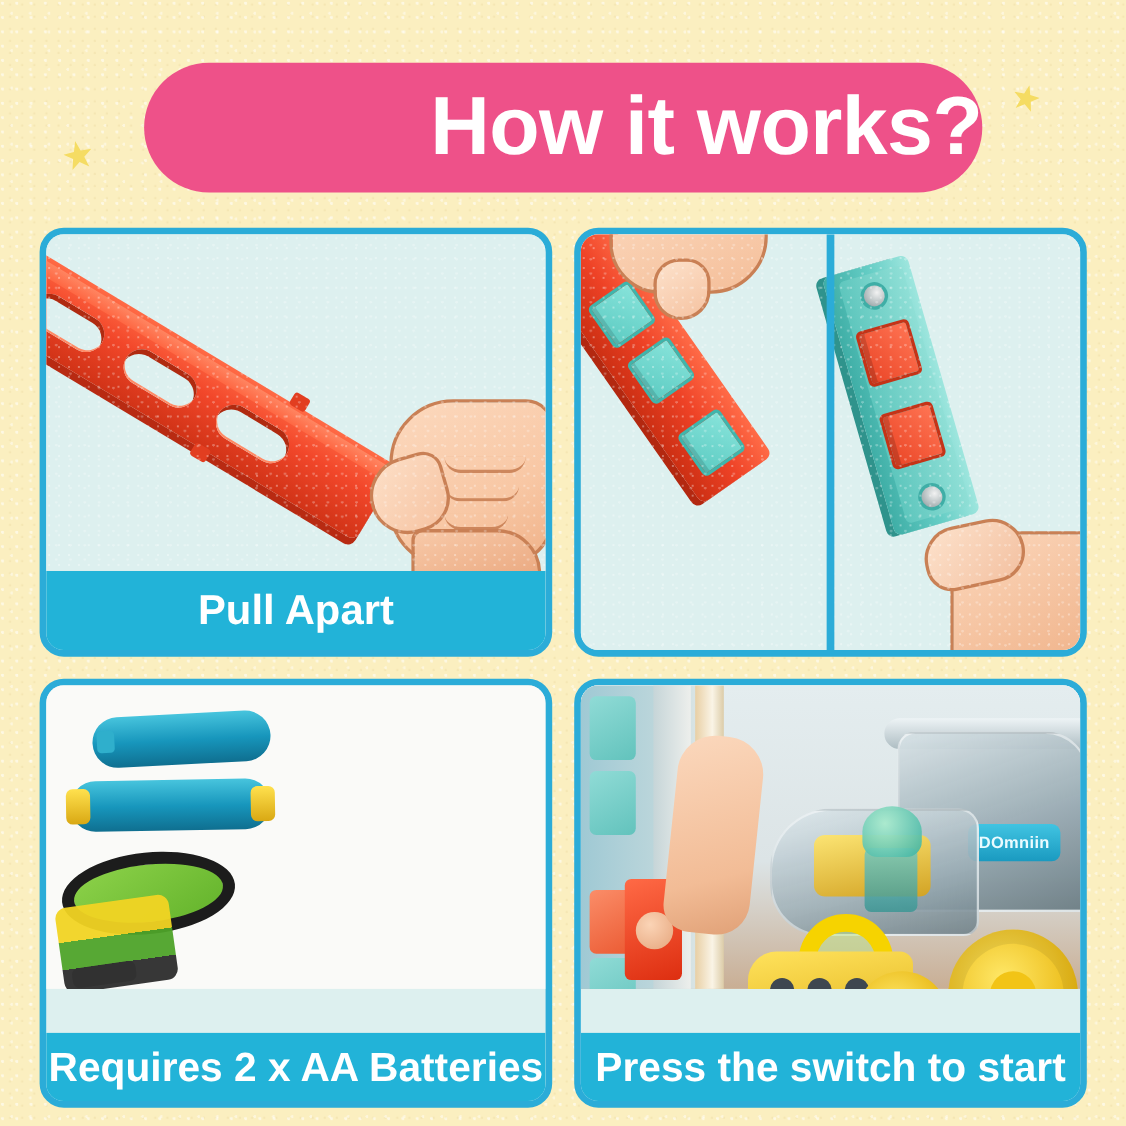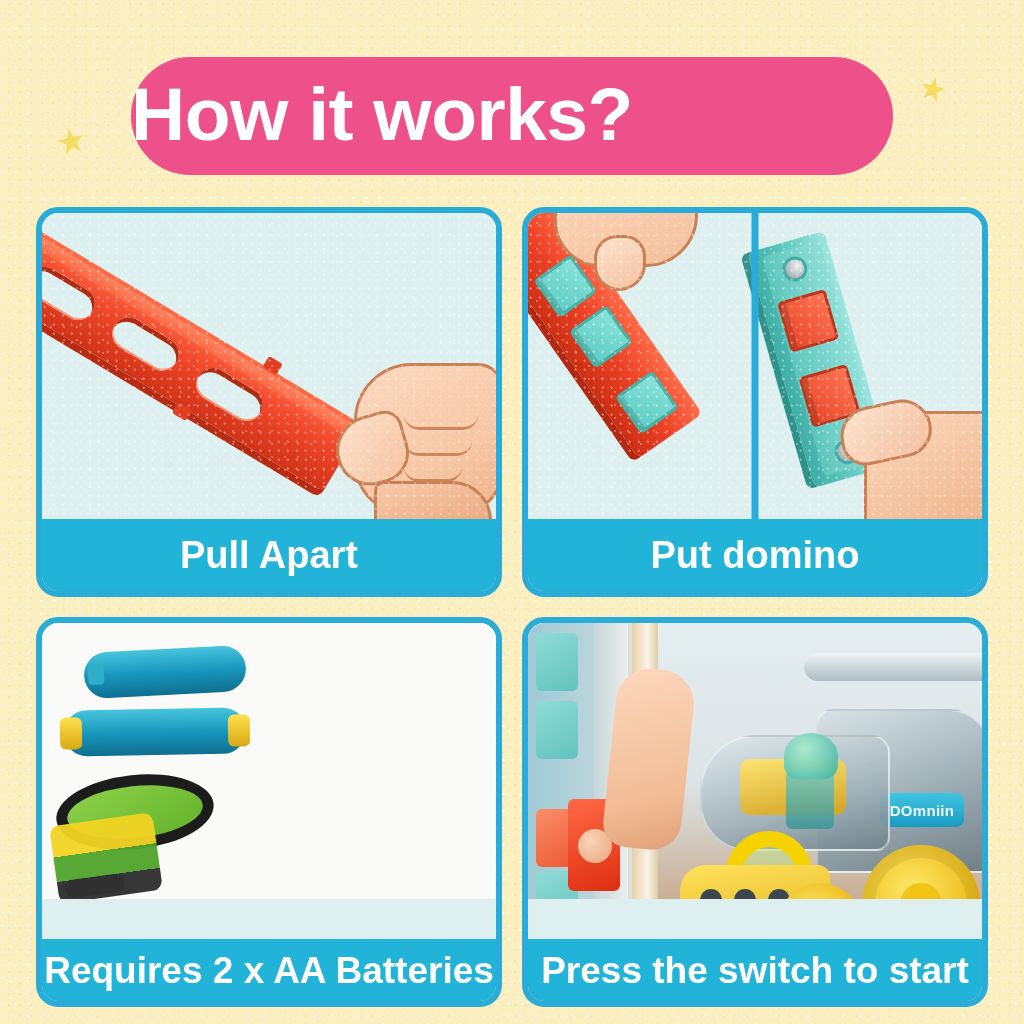--- a/index.html
+++ b/index.html
@@ -41,21 +41,21 @@
 
   
   .title-banner {
     position: absolute;
     left: 131px; top: 57px;
     width: 762px; height: 118px;
     background: #EE5189;
     border-radius: 59px;
     display: flex;
     align-items: center;
-    justify-content: flex-start;
+    justify-content: flex-end;
   }
   .title-text {
     color: #FFFFFF;
     font-size: 75px;
     font-weight: bold;
     letter-spacing: -0.5px;
     line-height: 1;
     white-space: nowrap;
     transform: translateY(-2px);
   }
@@ -503,21 +503,20 @@
     transform: rotate(6deg);
   }
 
   .train4 { position: absolute; left: 118px; top: 16px; width: 340px; height: 310px; }
   .t4-cab {
     position: absolute; right: -4px; top: 26px;
     width: 174px; height: 164px;
     background: linear-gradient(160deg, rgba(215,226,230,.95) 0%, rgba(150,168,176,.92) 55%, rgba(104,122,130,.92) 100%);
     border-radius: 16px 40px 8px 8px;
     border: 2px solid rgba(255,255,255,.5);
-    margin-top: 44px;
   }
   .t4-roof {
     position: absolute; right: -12px; top: 14px;
     width: 194px; height: 28px;
     background: linear-gradient(180deg, rgba(238,244,246,.95), rgba(168,184,190,.9));
     border-radius: 14px;
   }
   .t4-label {
     position: absolute; right: 24px; top: 82px;
     width: 84px; height: 34px;
@@ -660,21 +659,20 @@
         <div class="p2b-red r1"></div>
         <div class="p2b-red r2"></div>
       </div>
       <div class="p2b-hand">
         <div class="p2b-palm"></div>
         <div class="p2b-thumb"></div>
       </div>
 
       <div class="grain"></div>
     </div>
-    <div class="caption tall">Put domino</div>
   </div>
 
   <div class="panel">
     <div class="panel-art photo">
 
       <div class="batt b1">
         <div class="batt-nub"></div>
       </div>
       <div class="batt b2">
         <div class="batt-cap left"></div>

